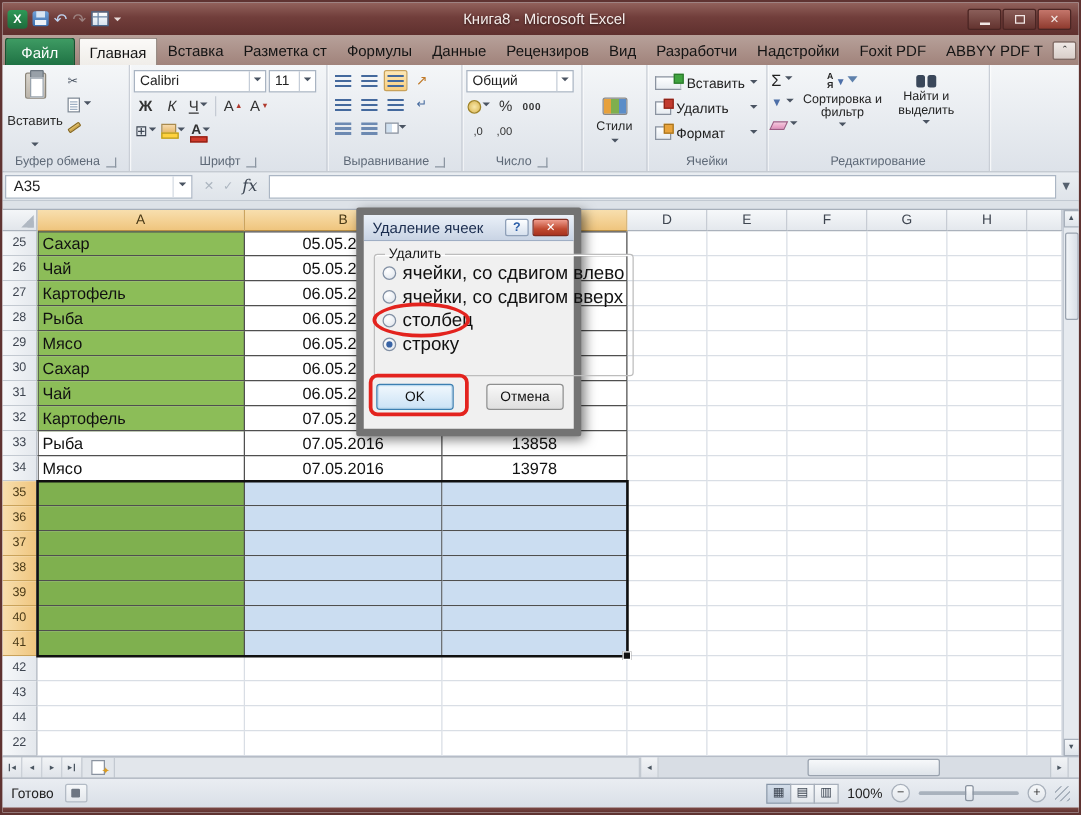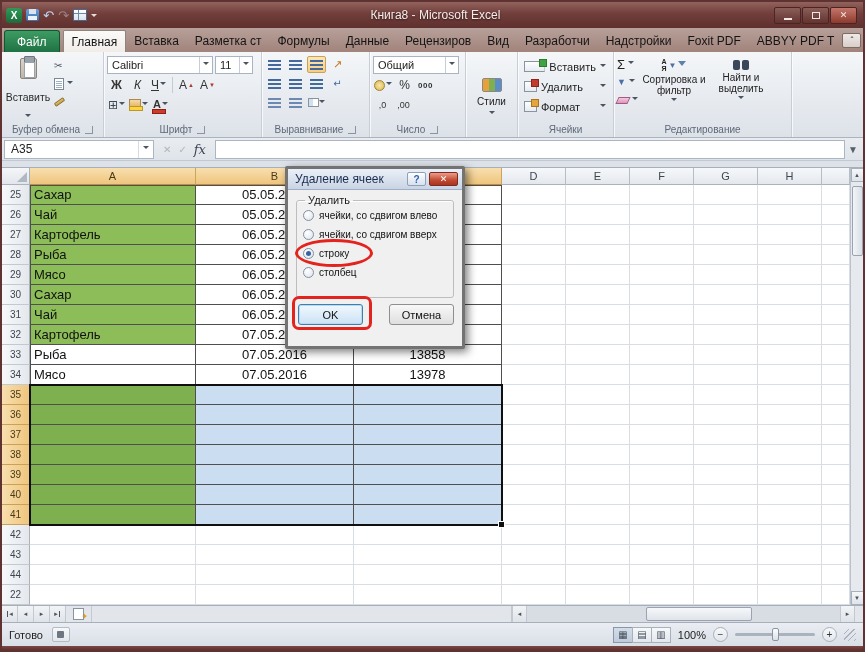--- a/index.html
+++ b/index.html
@@ -162,29 +162,29 @@
 .views{display:flex}
 .vbtn{width:20px;height:16px;border:1px solid #A8B0BB;margin-left:-1px;display:flex;align-items:center;justify-content:center;font-size:10px;color:#3E4754;background:linear-gradient(#F6F8FA,#E3E7EC)}
 .vbtn.on{background:linear-gradient(#D3DDE9,#BFCBDA);border-color:#8796A8}
 .zbtn{width:15px;height:15px;border:1px solid #A8B0BB;border-radius:8px;background:linear-gradient(#F6F8FA,#E3E7EC);display:flex;align-items:center;justify-content:center;font-size:10px;color:#333}
 .ztrack{width:80px;height:3px;background:#A9B2BD;border-radius:2px;position:relative}
 .zthumb{position:absolute;left:50%;top:-5px;margin-left:-3px;width:7px;height:13px;background:linear-gradient(#FBFCFD,#DCE1E8);border:1px solid #8A93A0;border-radius:2px}
 .grip{width:12px;height:12px;background:repeating-linear-gradient(135deg,transparent 0 3px,#A9B2BD 3px 4px)}
 .bottomframe{position:absolute;left:0;top:644px;width:100%;height:4px;background:linear-gradient(#7B4A46,#5F302E)}
 
 
-.dialog{position:absolute;left:283px;top:164px;width:180px;height:183px;background:#F0F0F0;border:3px solid #737373;border-radius:2px;box-shadow:3px 3px 9px rgba(0,0,0,.5);z-index:30}
+.dialog{position:absolute;left:283px;top:164px;width:180px;height:183px;background:#F0F0F0;border:6px solid #737373;border-radius:2px;box-shadow:3px 3px 9px rgba(0,0,0,.5);z-index:30}
 .dlg-title{height:21px;background:linear-gradient(#EAF0F8,#C9D4E4);border-bottom:1px solid #9FAEC4;display:flex;align-items:center;padding:0 4px 0 7px;font-size:12px;color:#1A2C4E;border-radius:2px 2px 0 0}
 .dlg-title .t{flex:1;white-space:nowrap;overflow:hidden}
 .dlg-help{width:19px;height:14px;border:1px solid #8FA0B8;border-radius:2px;background:linear-gradient(#FDFEFF,#D7E1EE);color:#2D5FA8;font-size:10px;font-weight:bold;display:flex;align-items:center;justify-content:center;margin-right:3px}
 .dlg-close{width:29px;height:14px;border:1px solid #7E2A1F;border-radius:2px;background:linear-gradient(#EE9C8D,#C0492F 60%,#A83320);color:#fff;font-size:9px;display:flex;align-items:center;justify-content:center}
 .dlg-body{position:absolute;left:0;top:21px;right:0;bottom:0;padding:4px 8px}
 .dlg-group{border:1px solid #BDBDBD;border-radius:3px;height:104px;padding:0 6px;box-shadow:inset 0 1px 0 #fff}
 .dlg-group legend{font-size:11px;color:#1a1a1a;padding:0 3px;margin-left:2px}
-.dlg-opt{display:flex;align-items:center;gap:5px;height:19px;font-size:10px;color:#111}
+.dlg-opt{display:flex;align-items:center;gap:5px;height:19px;font-size:15px;color:#111}
 .radio{width:11px;height:11px;border-radius:50%;border:1px solid #8290A4;background:radial-gradient(circle at 35% 30%,#fff,#DDE3EB);position:relative;flex:0 0 auto}
 .radio.on:after{content:"";position:absolute;left:2px;top:2px;width:5px;height:5px;border-radius:50%;background:#3763A5}
 .olabel{white-space:nowrap}
 .dlg-btns{display:flex;gap:26px;margin-top:6px;padding-left:2px}
 .btn{width:68px;height:21px;font-size:11px;font-family:inherit;border-radius:3px;color:#111}
 .btn.ok{border:1px solid #3C7FB1;background:linear-gradient(#F1F8FD,#CBE2F5);box-shadow:inset 0 0 0 1px #BBDAF0}
 .btn.cancel{border:1px solid #8E8F8F;background:linear-gradient(#F8F8F8,#DFDFDF)}
 .annot-e{position:absolute;left:7px;top:70px;width:78px;height:28px;border:3px solid #E3231E;border-radius:50%;z-index:6;pointer-events:none}
 .annot-r{position:absolute;left:4px;top:127px;width:80px;height:34px;border:3px solid #E3231E;border-radius:7px;z-index:6;pointer-events:none}
 </style>
@@ -785,26 +785,26 @@
         <div>
             <div class="dlg-opt">
               <span class="radio"></span>
               <span class="olabel">ячейки, со сдвигом влево</span>
             </div>
             <div class="dlg-opt">
               <span class="radio"></span>
               <span class="olabel">ячейки, со сдвигом вверх</span>
             </div>
             <div class="dlg-opt">
+              <span class="radio"></span>
+              <span class="olabel">столбец</span>
+            </div>
+            <div class="dlg-opt">
               <span class="radio on"></span>
               <span class="olabel">строку</span>
-            </div>
-            <div class="dlg-opt">
-              <span class="radio"></span>
-              <span class="olabel">столбец</span>
             </div>
           </div>
       </fieldset>
       <div class="dlg-btns">
         <button class="btn ok">OK</button>
         <button class="btn cancel">Отмена</button>
       </div>
     </div>
     <div class="annot-e"></div>
     <div class="annot-r"></div>

